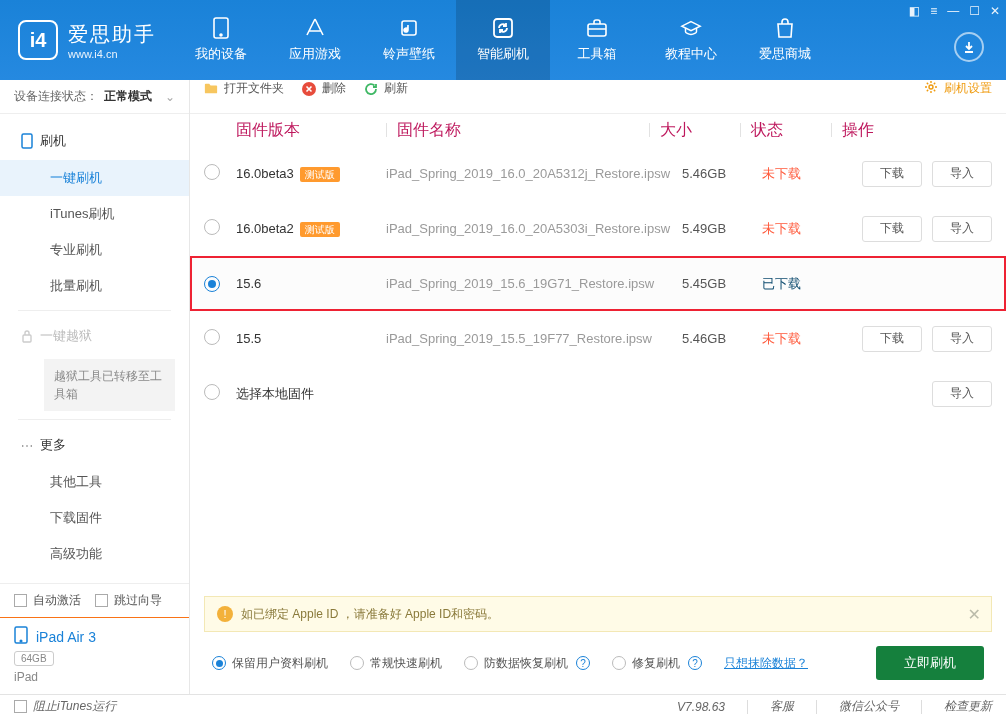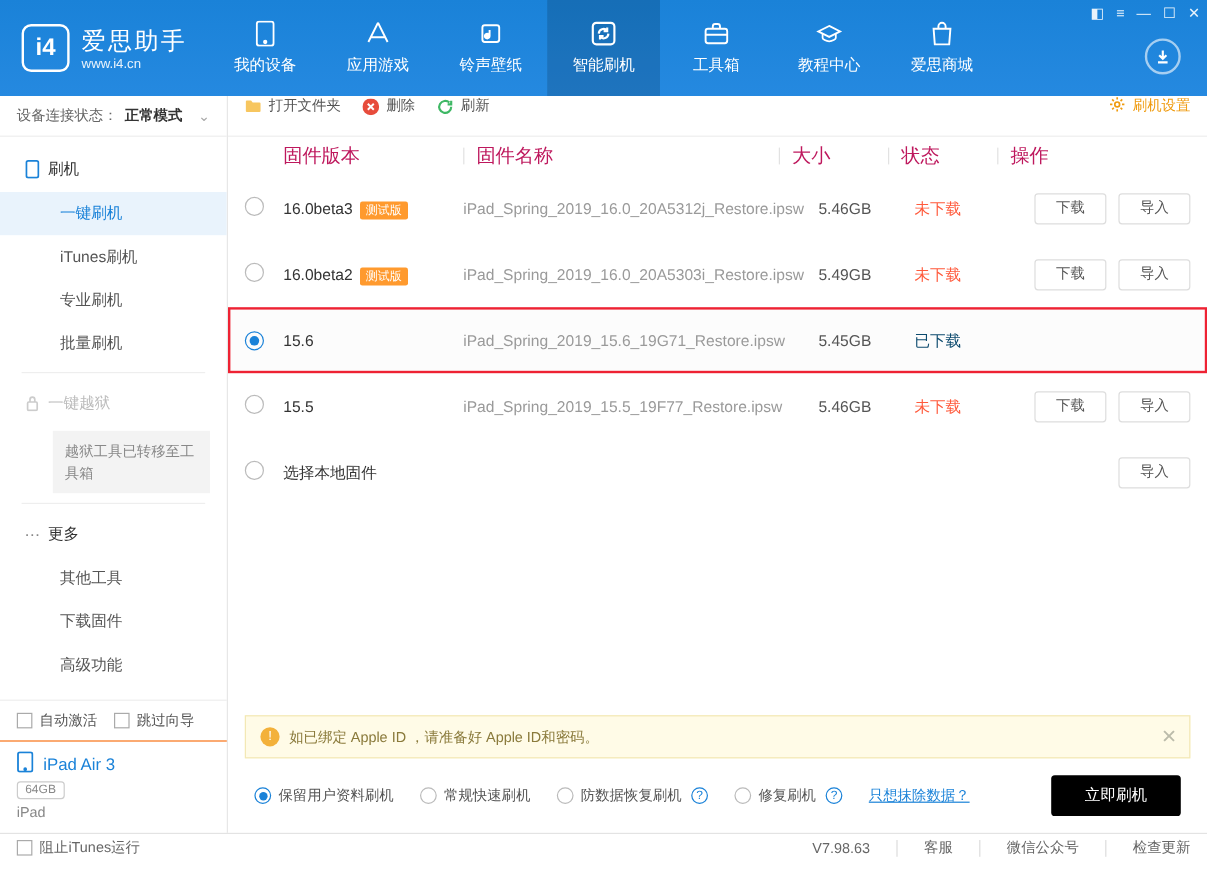--- a/index.html
+++ b/index.html
@@ -73,24 +73,24 @@
 .info-bar .close { position: absolute; right: 10px; color: #bba; cursor: pointer; font-size: 16px; }
 .info-ico { width: 16px; height: 16px; background: #f3b13a; border-radius: 50%; color: #fff; display: inline-flex; align-items: center; justify-content: center; font-size: 11px; margin-right: 8px; }
 
 .options-bar { display: flex; align-items: center; padding: 14px 22px; gap: 22px; font-size: 12px; color: #555; }
 .opt { display: flex; align-items: center; gap: 6px; cursor: pointer; }
 .opt .r { width: 14px; height: 14px; border: 1px solid #bbb; border-radius: 50%; display: inline-flex; align-items: center; justify-content: center; }
 .opt.sel .r { border-color: #1a82d8; }
 .opt.sel .r::after { content: ""; width: 7px; height: 7px; background: #1a82d8; border-radius: 50%; }
 .qmark { width: 14px; height: 14px; border: 1px solid #1a82d8; border-radius: 50%; color: #1a82d8; display: inline-flex; align-items: center; justify-content: center; font-size: 10px; margin-left: 2px; }
 .link { color: #1a82d8; text-decoration: underline; cursor: pointer; }
-.primary-btn { margin-left: auto; background: #000000; color: #fff; border: none; height: 34px; padding: 0 28px; border-radius: 3px; font-size: 13px; cursor: pointer; }
-
-
-.footer { height: 24px; border-top: 1px solid #e3e3e3; display: flex; align-items: center; padding: 0 14px; font-size: 12px; color: #666; }
+.primary-btn { margin-left: auto; background: #15803d; color: #fff; border: none; height: 34px; padding: 0 28px; border-radius: 3px; font-size: 13px; cursor: pointer; }
+
+
+.footer { height: 24px; border-top: 1px solid #e3e3e3; display: flex; align-items: center; padding: 0 14px; font-size: 12px; color: #666; font-style: italic; }
 .footer .spacer { flex: 1; }
 .footer .fitem { margin-left: 22px; cursor: pointer; }
 .footer .sep { width: 1px; height: 14px; background: #ddd; margin-left: 22px; }
 </style>
 </head>
 <body>
 
 <div class="header">
   <div class="logo-area">
     <div class="logo-badge">i4</div>

